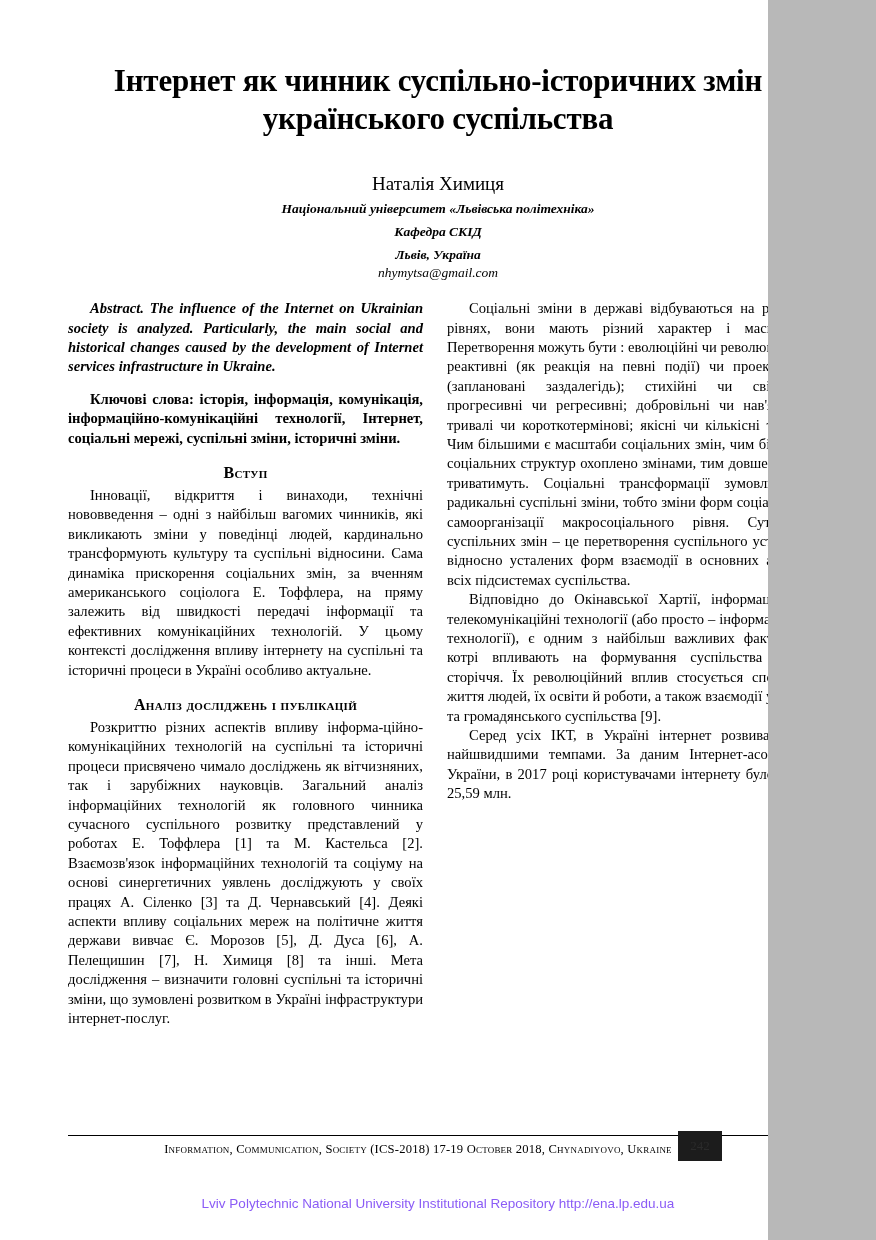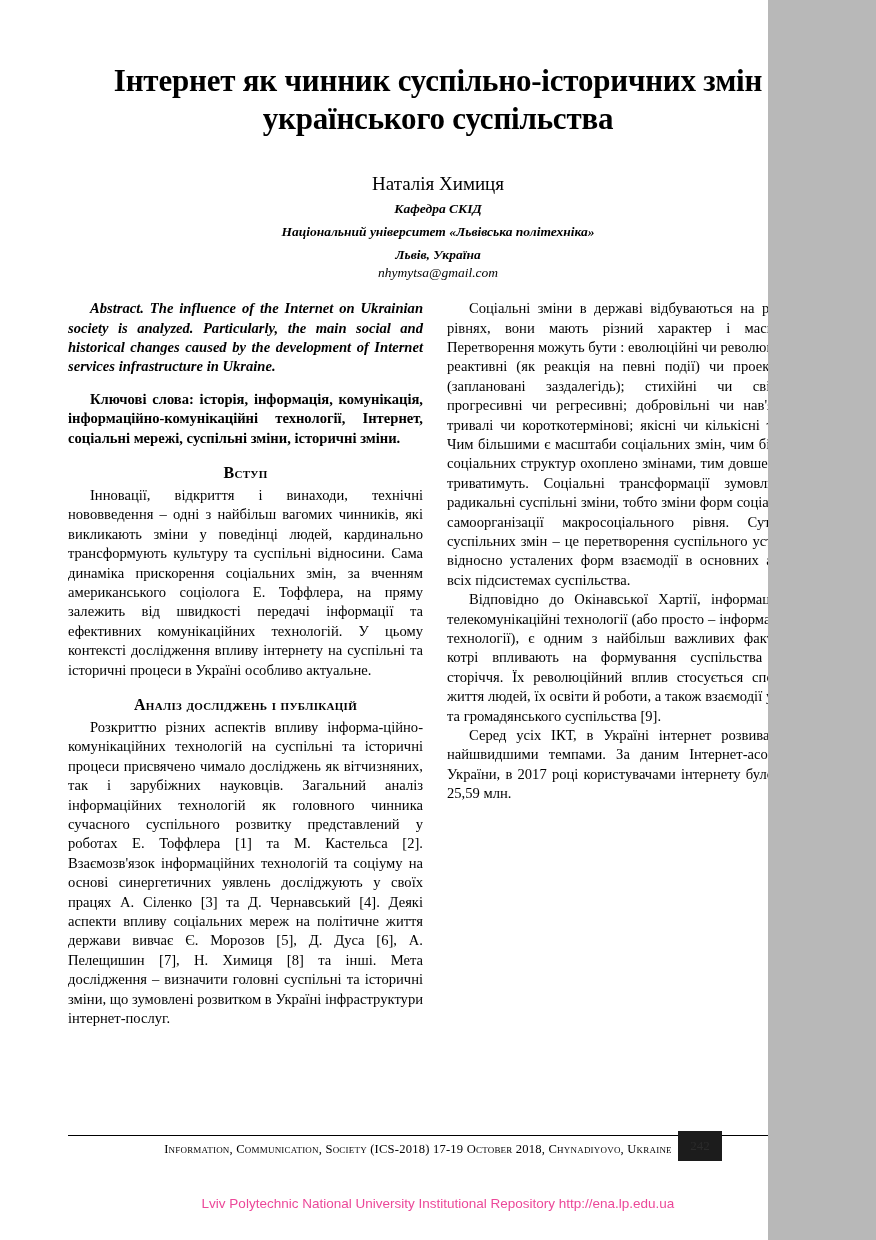--- a/index.html
+++ b/index.html
@@ -130,39 +130,39 @@
     line-height: 30px;
   }
   .repo {
     position: absolute;
     left: 0;
     top: 1196px;
     width: 876px;
     text-align: center;
     font-family: "Liberation Sans", sans-serif;
     font-size: 13.5px;
-    color: #ec4899;
+    color: #8b5cf6;
   }
 </style>
 </head>
 <body>
 
 <div class="page">
 
   <div class="content">
 
     <div class="title">Інтернет як чинник суспільно-історичних змін українського суспільства</div>
 
     <div class="author">Наталія Химиця</div>
 
     <div class="affil">
-      <span class="bold-it">Кафедра СКІД</span>
+      <span class="bold-it">Національний університет «Львівська політехніка»</span>
     </div>
     <div class="affil">
-      <span class="bold-it">Національний університет «Львівська політехніка»</span>
+      <span class="bold-it">Кафедра СКІД</span>
     </div>
     <div class="affil">
       <span class="bold-it">Львів, Україна</span>
     </div>
     <div class="email">nhymytsa@gmail.com</div>
 
     <div class="cols">
 
       <div class="col">
         <p class="abstract">Abstract. The influence of the Internet on Ukrainian society is analyzed. Particularly, the main social and historical changes caused by the development of Internet services infrastructure in Ukraine.</p>

